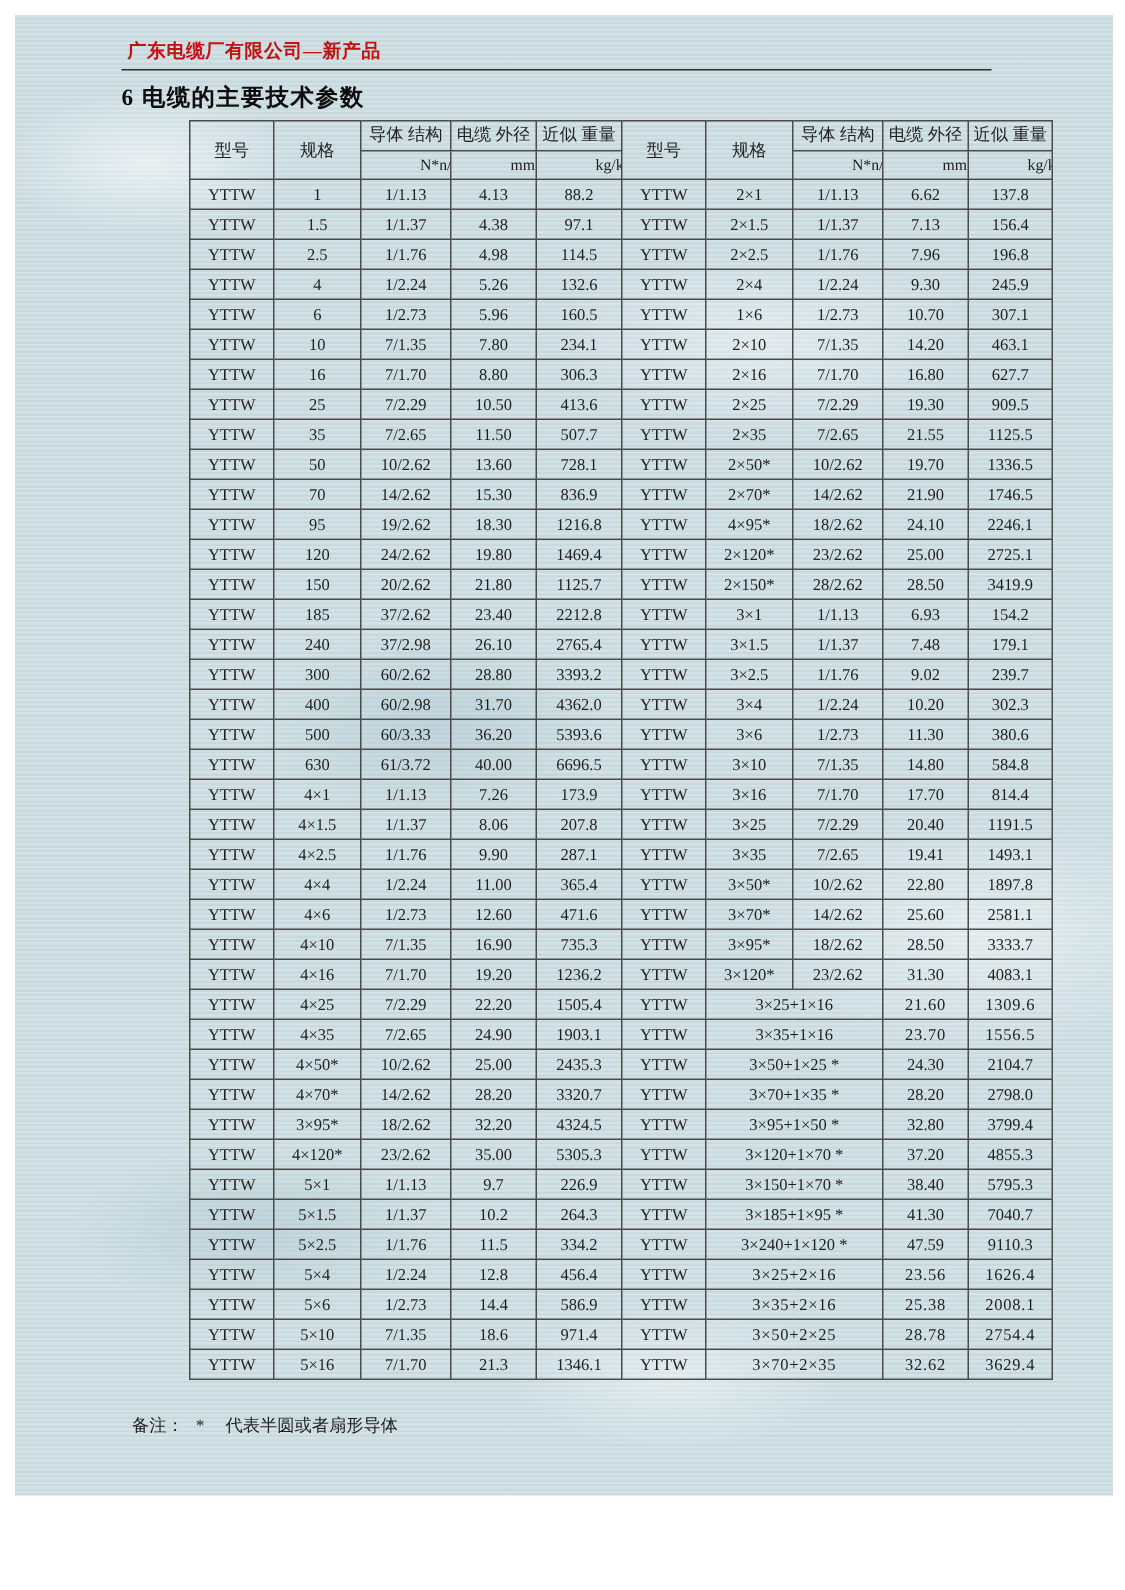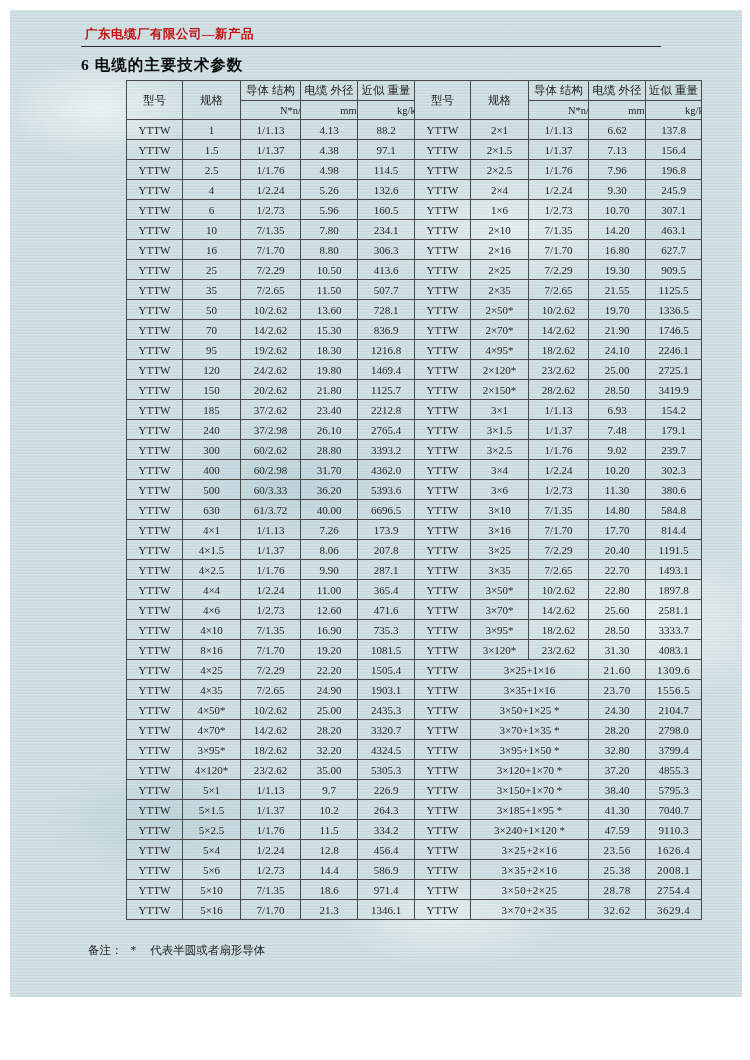--- a/index.html
+++ b/index.html
@@ -374,21 +374,21 @@
         </tr>
         <tr>
           <td>YTTW</td>
           <td>4×2.5</td>
           <td>1/1.76</td>
           <td>9.90</td>
           <td>287.1</td>
           <td>YTTW</td>
           <td>3×35</td>
           <td>7/2.65</td>
-          <td>22.70</td>
+          <td>19.41</td>
           <td>1493.1</td>
         </tr>
         <tr>
           <td>YTTW</td>
           <td>4×4</td>
           <td>1/2.24</td>
           <td>11.00</td>
           <td>365.4</td>
           <td>YTTW</td>
           <td>3×50*</td>
@@ -415,24 +415,24 @@
           <td>16.90</td>
           <td>735.3</td>
           <td>YTTW</td>
           <td>3×95*</td>
           <td>18/2.62</td>
           <td>28.50</td>
           <td>3333.7</td>
         </tr>
         <tr>
           <td>YTTW</td>
-          <td>8×16</td>
+          <td>4×16</td>
           <td>7/1.70</td>
           <td>19.20</td>
-          <td>1081.5</td>
+          <td>1236.2</td>
           <td>YTTW</td>
           <td>3×120*</td>
           <td>23/2.62</td>
           <td>31.30</td>
           <td>4083.1</td>
         </tr>
         <tr>
           <td>YTTW</td>
           <td>4×25</td>
           <td>7/2.29</td>

